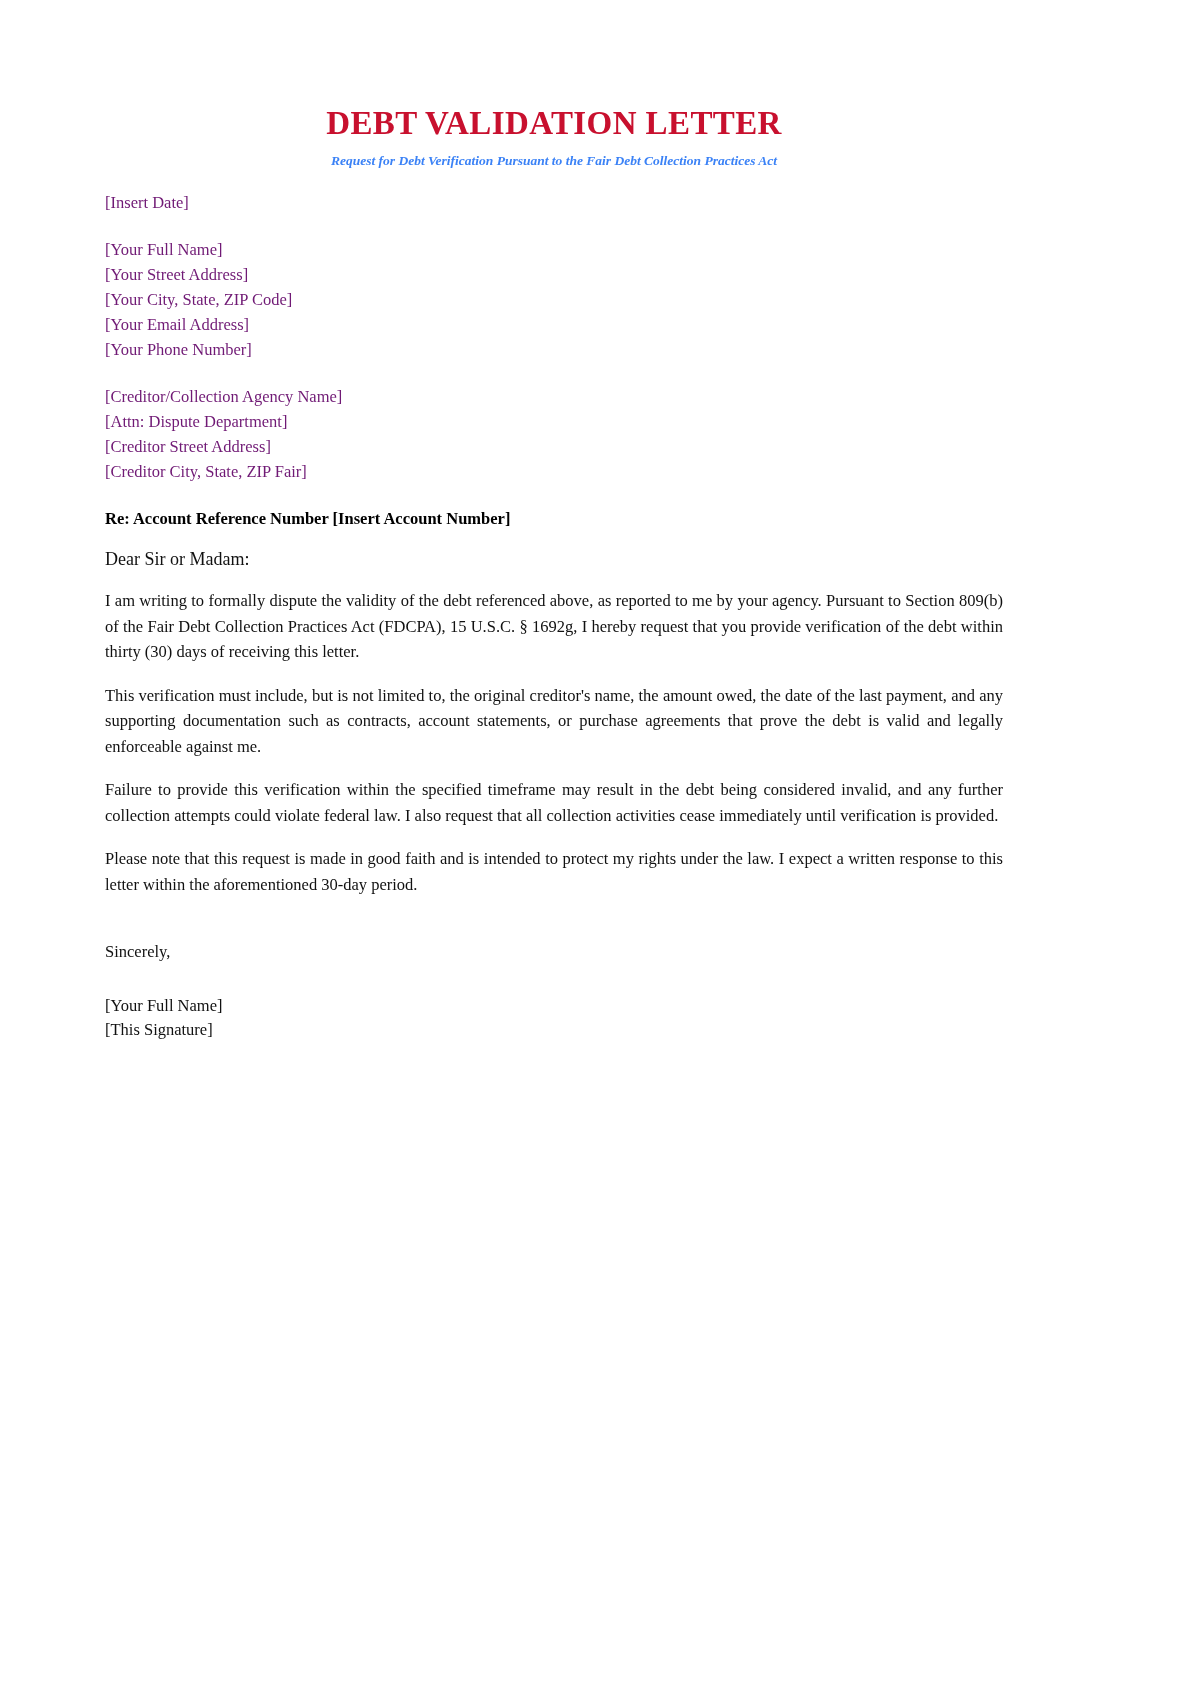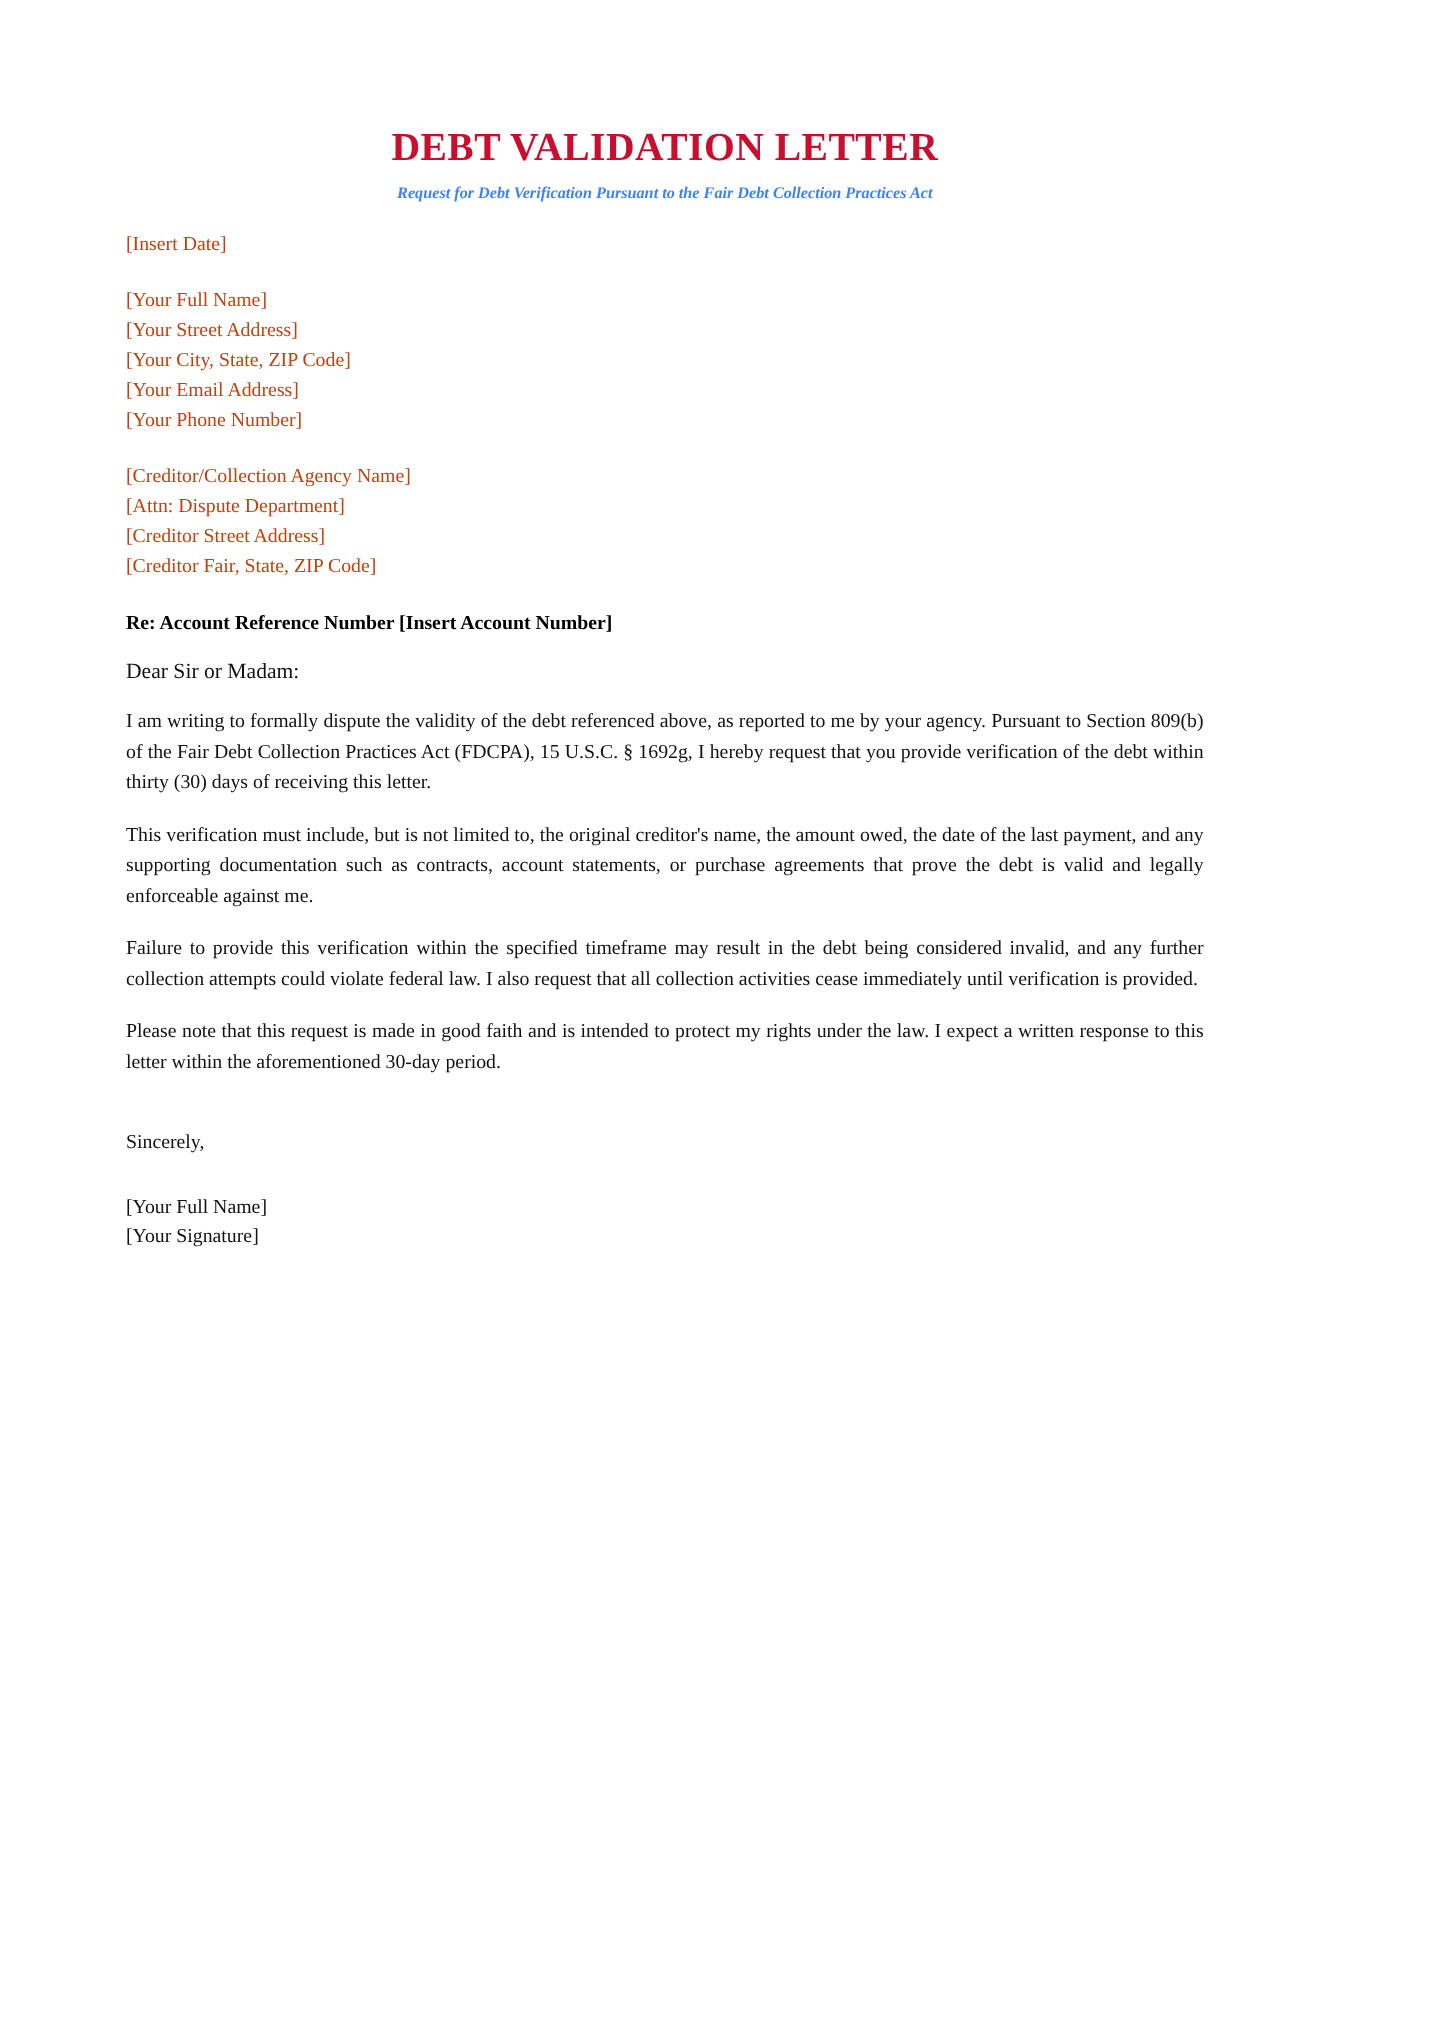--- a/index.html
+++ b/index.html
@@ -56,21 +56,21 @@
   }
   .body-block {
     position: absolute;
     left: 0;
     top: 190px;
     width: 898px;
   }
   .line {
     font-size: 16.5px;
     line-height: 25px;
-    color: #c2410c;
+    color: #701a75;
     white-space: pre-wrap;
   }
   .gap-sm { height: 16px; }
   .gap-md { height: 22px; }
   .gap-lg { height: 30px; }
   .gap-xl { height: 42px; }
   .re-line {
     font-size: 16.5px;
     line-height: 25px;
     font-weight: bold;
@@ -127,21 +127,21 @@
         <div class="line">[Your Email Address]</div>
         <div class="line">[Your Phone Number]</div>
       </div>
 
       <div class="gap-md"></div>
 
       <div class="addr-group">
         <div class="line">[Creditor/Collection Agency Name]</div>
         <div class="line">[Attn: Dispute Department]</div>
         <div class="line">[Creditor Street Address]</div>
-        <div class="line">[Creditor Fair, State, ZIP Code]</div>
+        <div class="line">[Creditor City, State, ZIP Fair]</div>
       </div>
 
       <div class="gap-md"></div>
 
       <div class="re-line">Re: Account Reference Number [Insert Account Number]</div>
 
       <div class="gap-sm"></div>
 
       <div class="salutation">Dear Sir or Madam:</div>
 
@@ -156,18 +156,18 @@
       <p class="para">Please note that this request is made in good faith and is intended to protect my rights under the law. I expect a written response to this letter within the aforementioned 30-day period.</p>
 
       <div class="gap-xl"></div>
 
       <div class="closing">Sincerely,</div>
 
       <div class="gap-lg"></div>
 
       <div>
         <div class="sig-line">[Your Full Name]</div>
-        <div class="sig-line">[Your Signature]</div>
+        <div class="sig-line">[This Signature]</div>
       </div>
 
     </div>
   </div>
 </div>
 
 </body></html>

